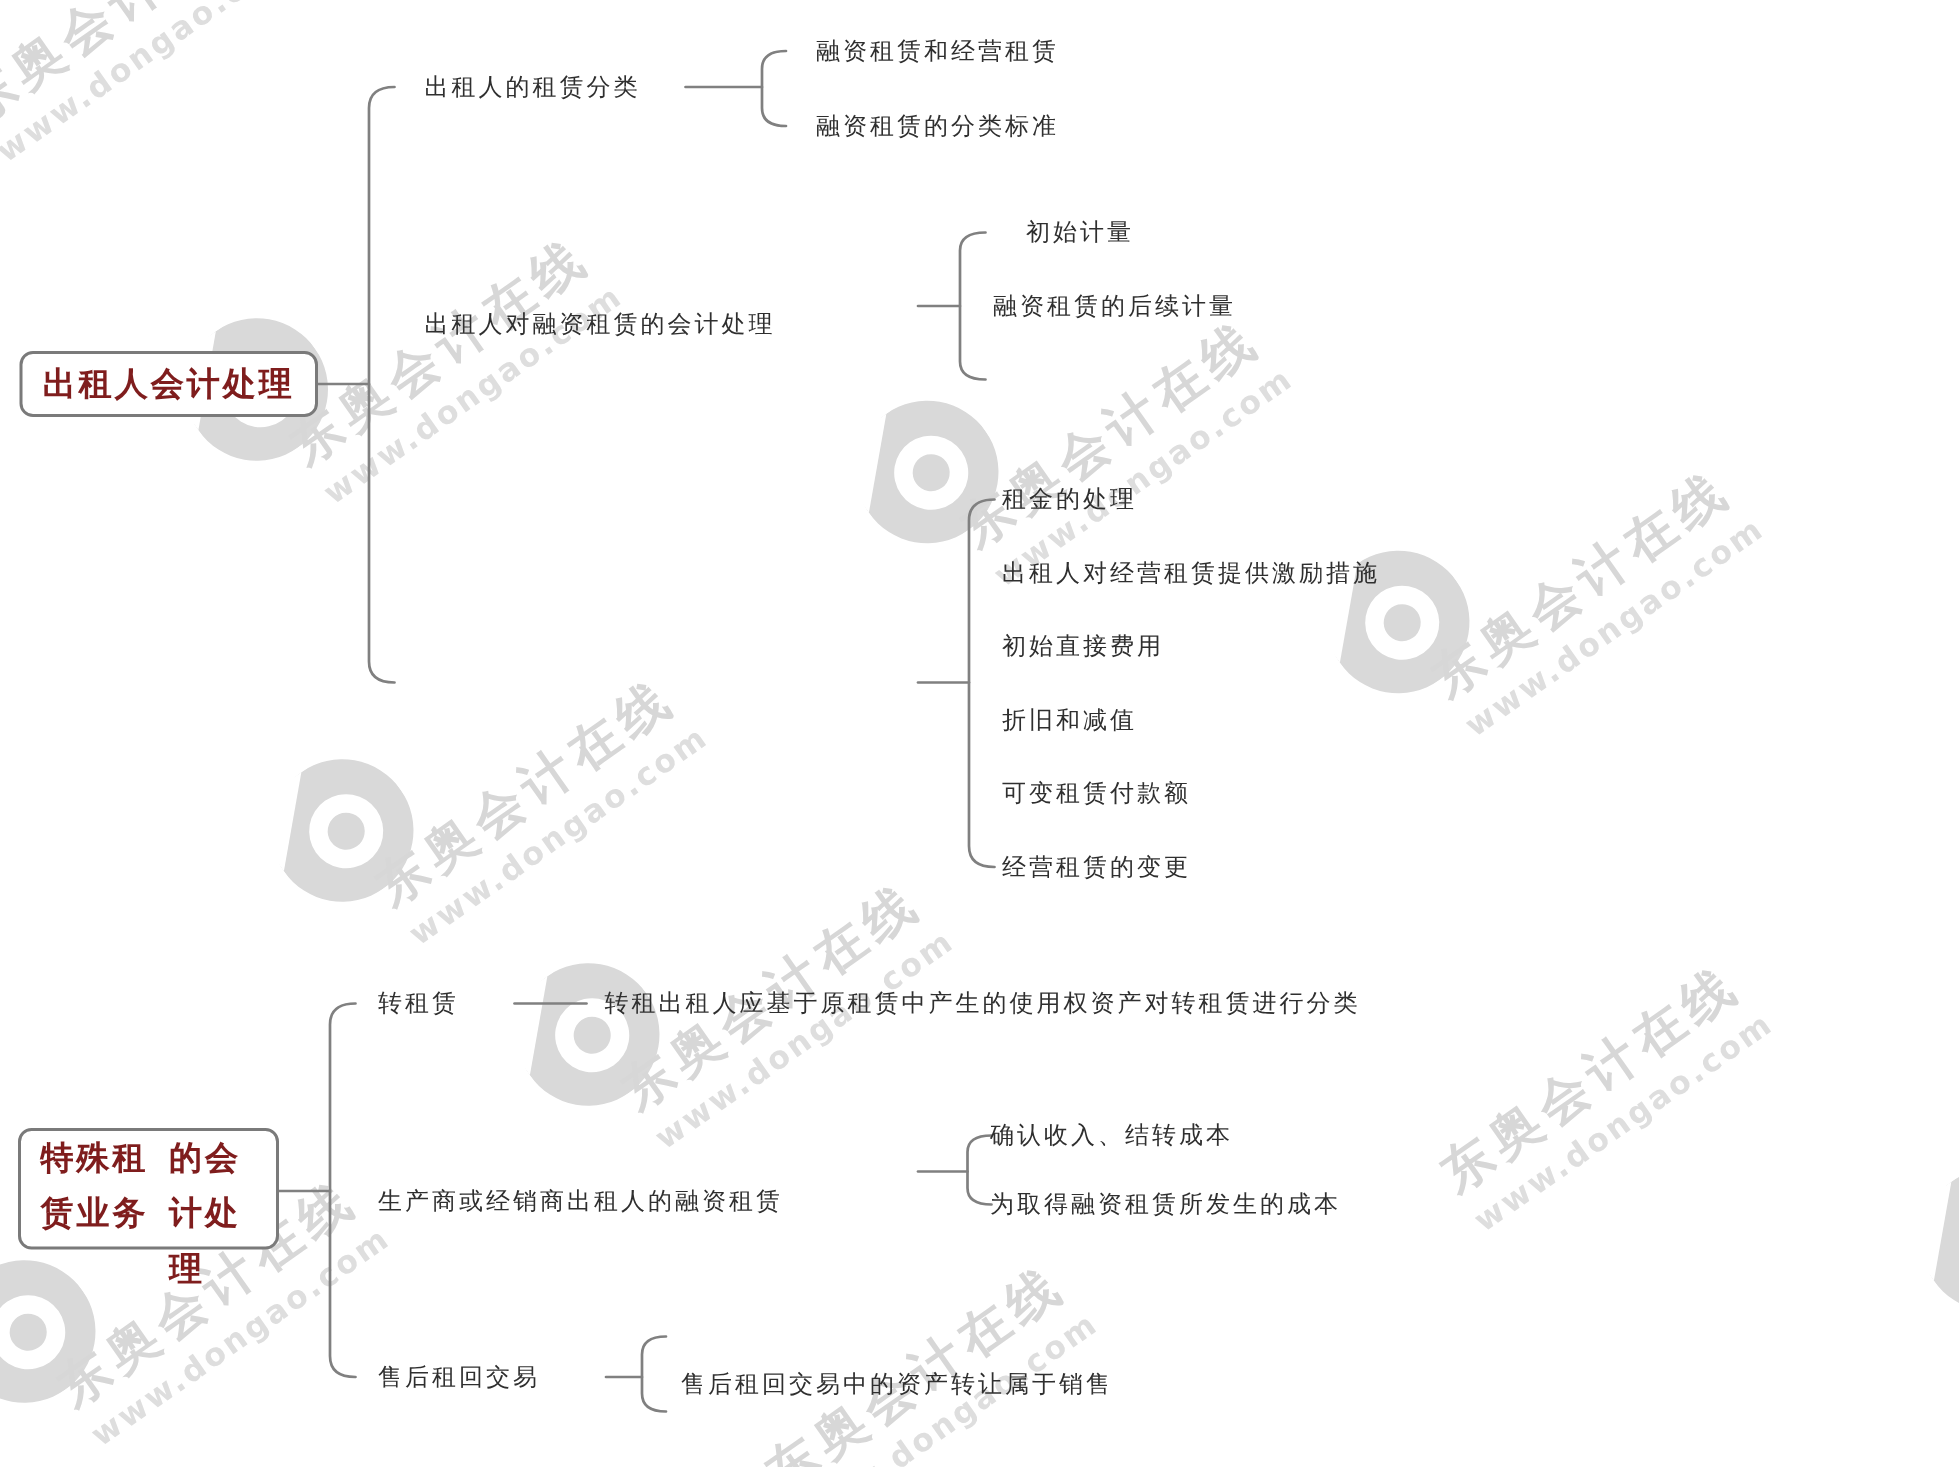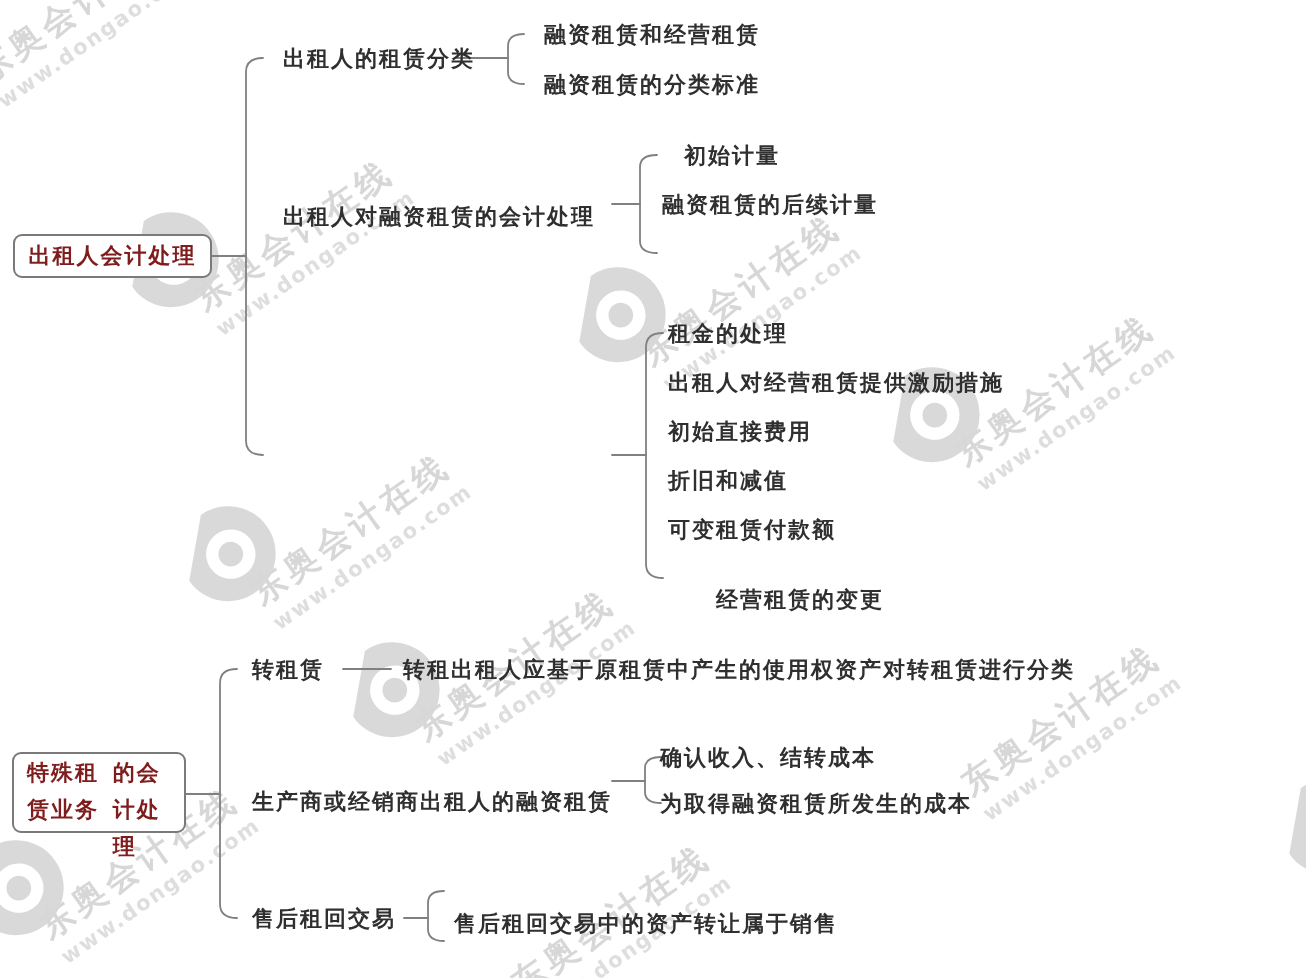--- a/index.html
+++ b/index.html
@@ -36,22 +36,22 @@
   
   #connector-svg { position: absolute; left: 0; top: 0; z-index: 2; }
   #connector-svg path {
     fill: none; stroke: #808080; stroke-width: 1.8px; stroke-linecap: round;
   }
   
   .node {
     position: absolute; z-index: 3;
     transform: translateY(-50%);
     white-space: nowrap;
-    font-size: 22px; letter-spacing: 2px;
-    color: #2f2f2f; line-height: 1; font-weight: bold;
+    font-size: 16px; letter-spacing: 2px;
+    color: #2f2f2f; line-height: 1;
   }
   .root-box {
     position: absolute; z-index: 3;
     border: 2px solid #7a7a7a; border-radius: 9px;
     background: #ffffff;
     box-sizing: border-box;
     display: flex; align-items: center; justify-content: center;
     color: #7f1d1d;
   }
   #tree1-root-box { left: 13px; top: 234px; width: 199px; height: 44px; }
@@ -214,21 +214,21 @@
 
   <div class="node" style="left:283px; top:216px;">出租人对融资租赁的会计处理</div>
   <div class="node" style="left:684px; top:155px;">初始计量</div>
   <div class="node" style="left:662px; top:204px;">融资租赁的后续计量</div>
 
   <div class="node" style="left:668px; top:333px;">租金的处理</div>
   <div class="node" style="left:668px; top:382px;">出租人对经营租赁提供激励措施</div>
   <div class="node" style="left:668px; top:431px;">初始直接费用</div>
   <div class="node" style="left:668px; top:480px;">折旧和减值</div>
   <div class="node" style="left:668px; top:529px;">可变租赁付款额</div>
-  <div class="node" style="left:668px; top:599px;margin-left:48px;">经营租赁的变更</div>
+  <div class="node" style="left:668px; top:578px;">经营租赁的变更</div>
 
   <div class="root-box" id="tree2-root-box">
     <span class="root-label">特殊租赁业务</span>
     <span class="root-label">的会计处理</span>
   </div>
 
   <div class="node" style="left:252px; top:669px;">转租赁</div>
   <div class="node" style="left:403px; top:669px;">转租出租人应基于原租赁中产生的使用权资产对转租赁进行分类</div>
 
   <div class="node" style="left:252px; top:781px;margin-top:20px;">生产商或经销商出租人的融资租赁</div>

